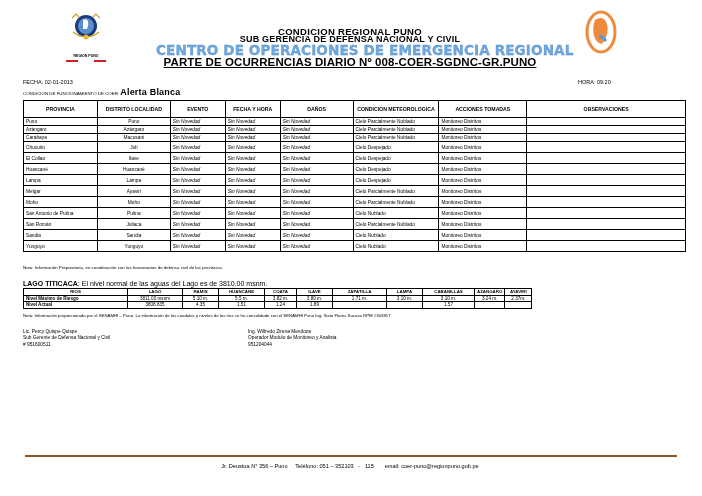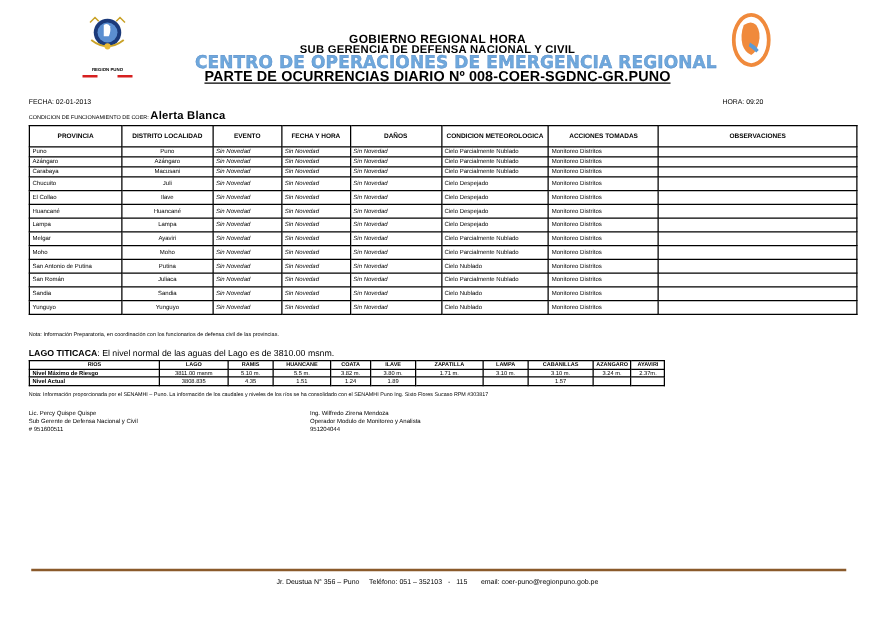--- a/index.html
+++ b/index.html
@@ -68,21 +68,21 @@
 <div class="abs" style="left:94px;top:60px;width:12px;height:2px;background:#d62020;"></div>
 
 <div class="abs logo-right">
   <svg width="32" height="50" viewBox="0 0 32 50">
     <ellipse cx="16" cy="24" rx="14" ry="20" fill="#ffffff" stroke="#f08a3c" stroke-width="3"></ellipse>
     <path d="M10 12 q6 -4 10 0 q4 6 2 14 q-2 8 -6 10 q-5 -2 -7 -8 q-2 -8 1 -16z" fill="#f08a3c"></path>
     <path d="M15 26 q4 2 7 6 l-2 2 q-3 -3 -6 -5z" fill="#5b9bd5"></path>
   </svg>
 </div>
 
-<div class="abs hdr h1">GOBIERNO REGIONAL HORA</div>
+<div class="abs hdr h1">CONDICION REGIONAL PUNO</div>
 <div class="abs hdr h2">SUB GERENCIA DE DEFENSA NACIONAL Y CIVIL</div>
 <div class="abs hdr h3">CENTRO DE OPERACIONES DE EMERGENCIA REGIONAL</div>
 <div class="abs hdr h4">PARTE DE OCURRENCIAS DIARIO Nº 008-COER-SGDNC-GR.PUNO</div>
 
 <div class="abs meta fecha">FECHA: 02-01-2013</div>
 <div class="abs meta hora">HORA: 09:20</div>
 <div class="abs meta cond">
   <span>CONDICION DE FUNCIONAMIENTO DE COER:</span>
   <b>Alerta Blanca</b>
 </div>

